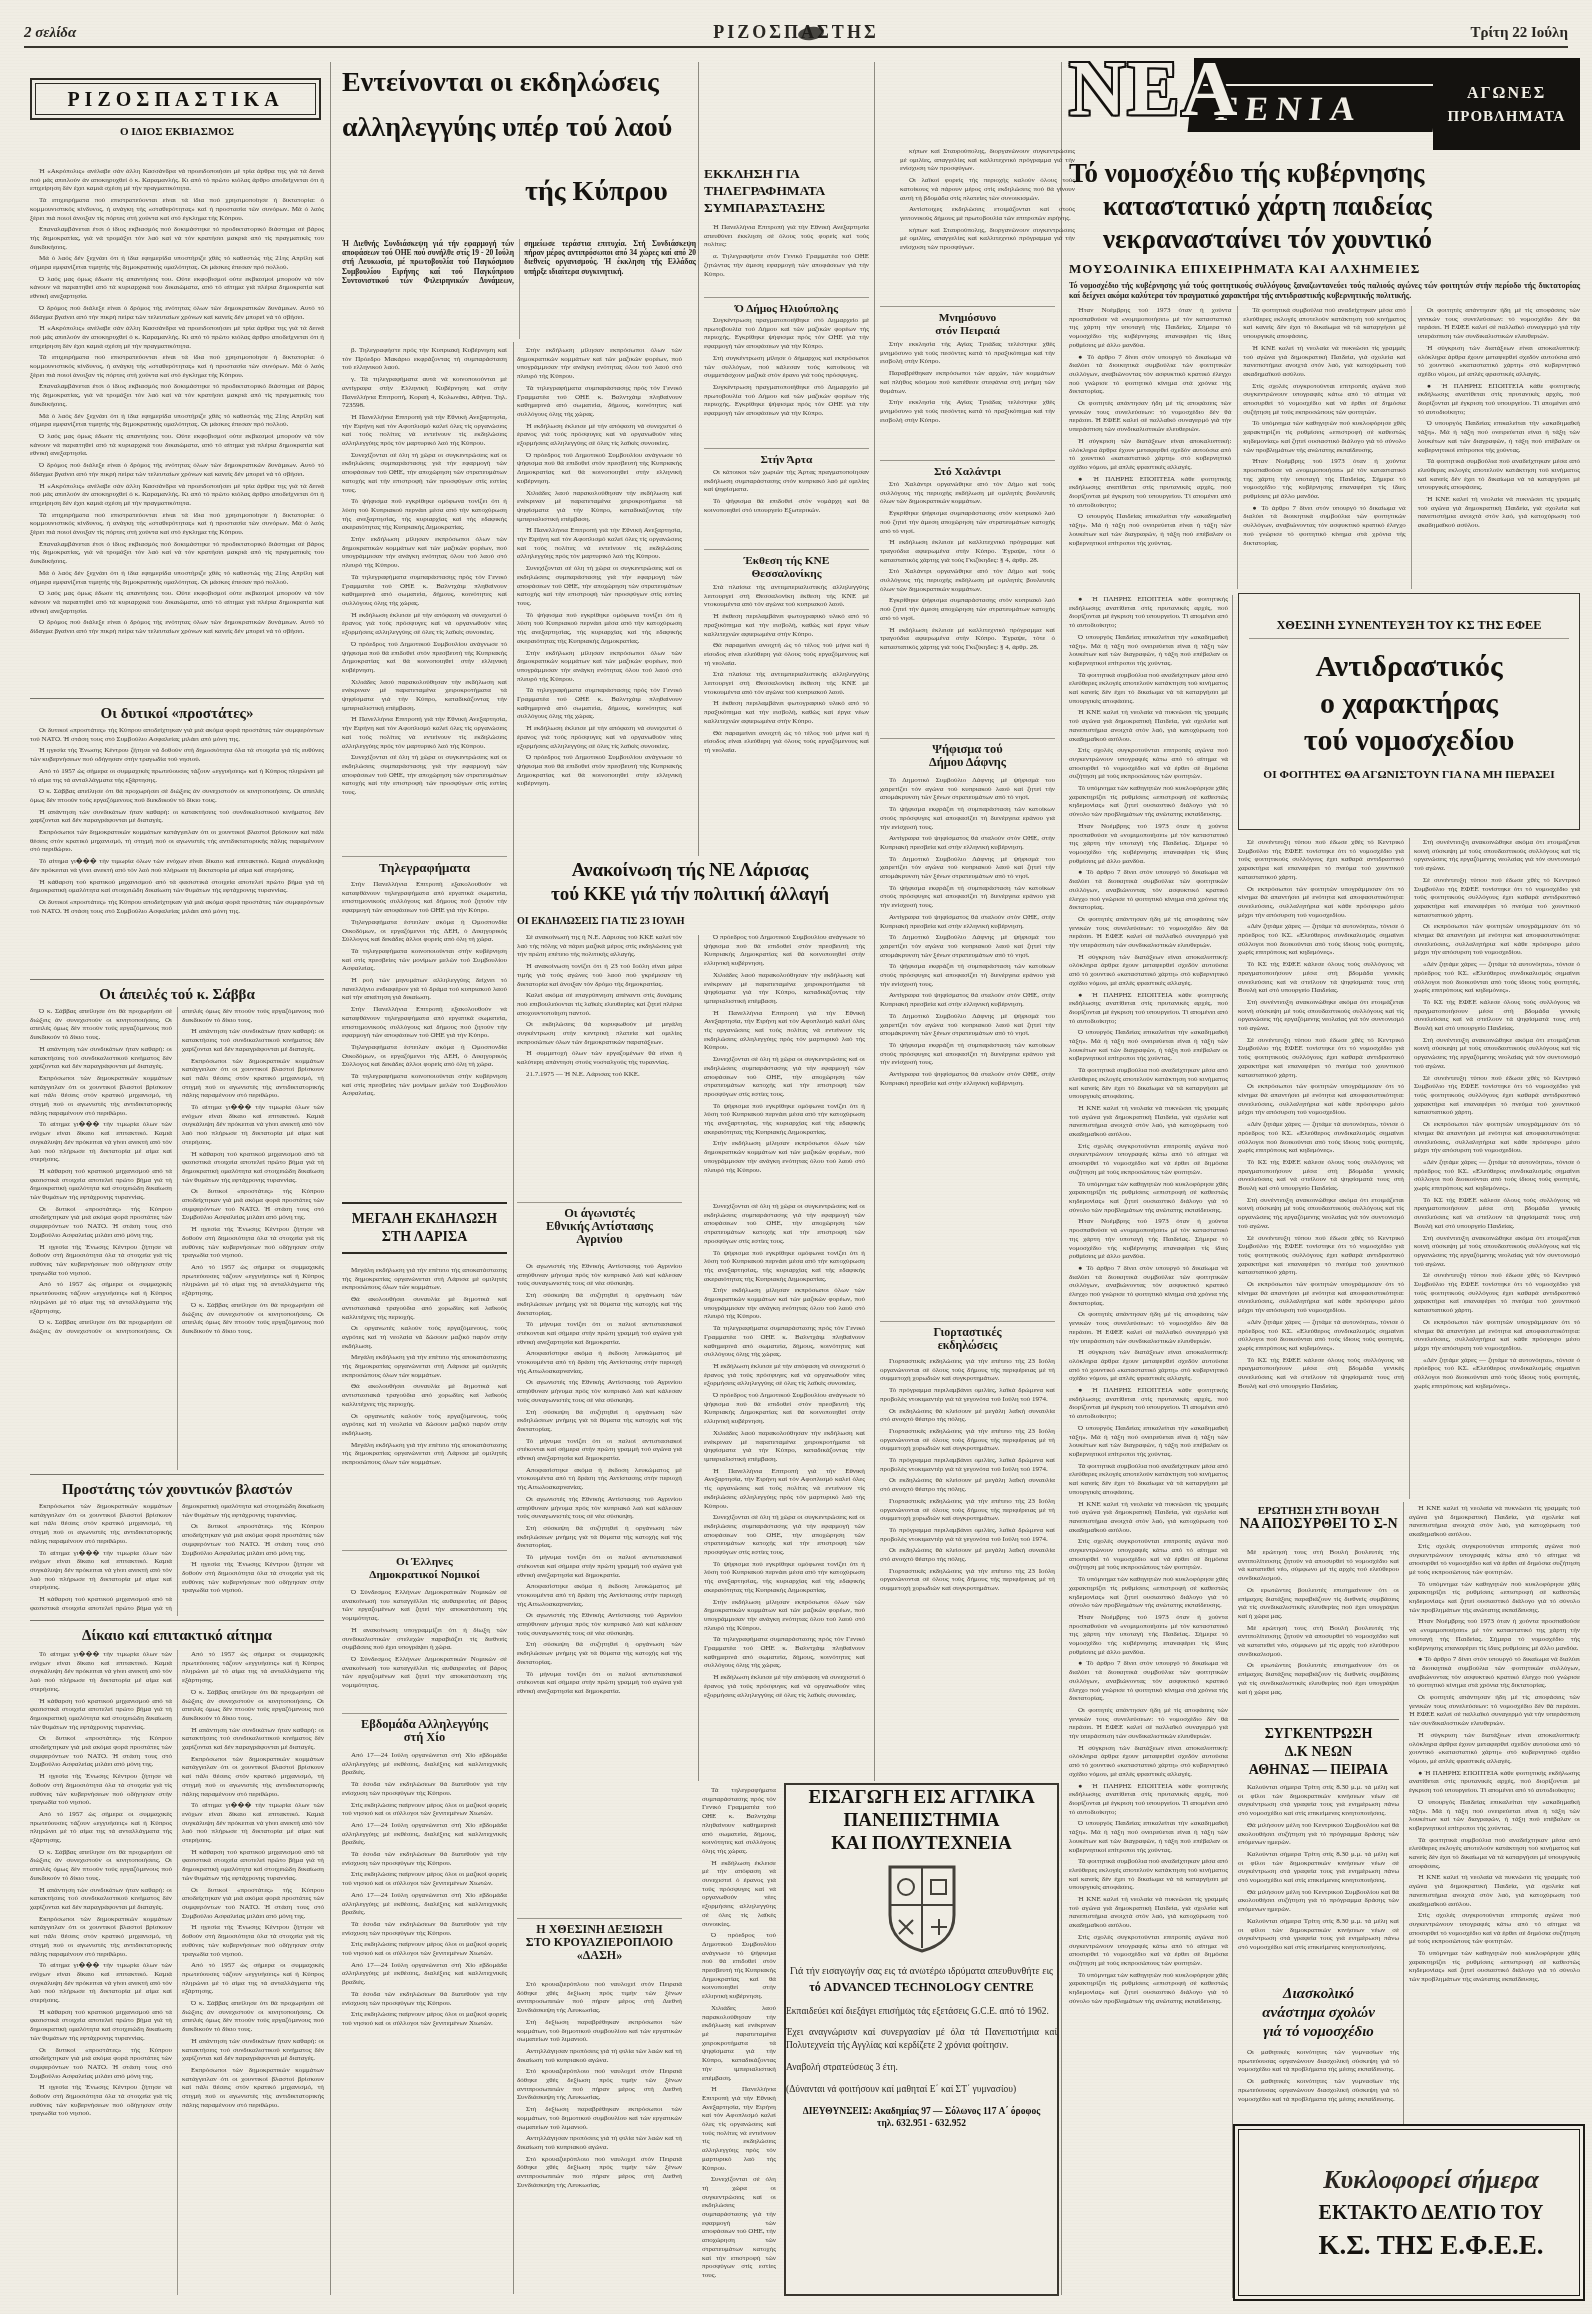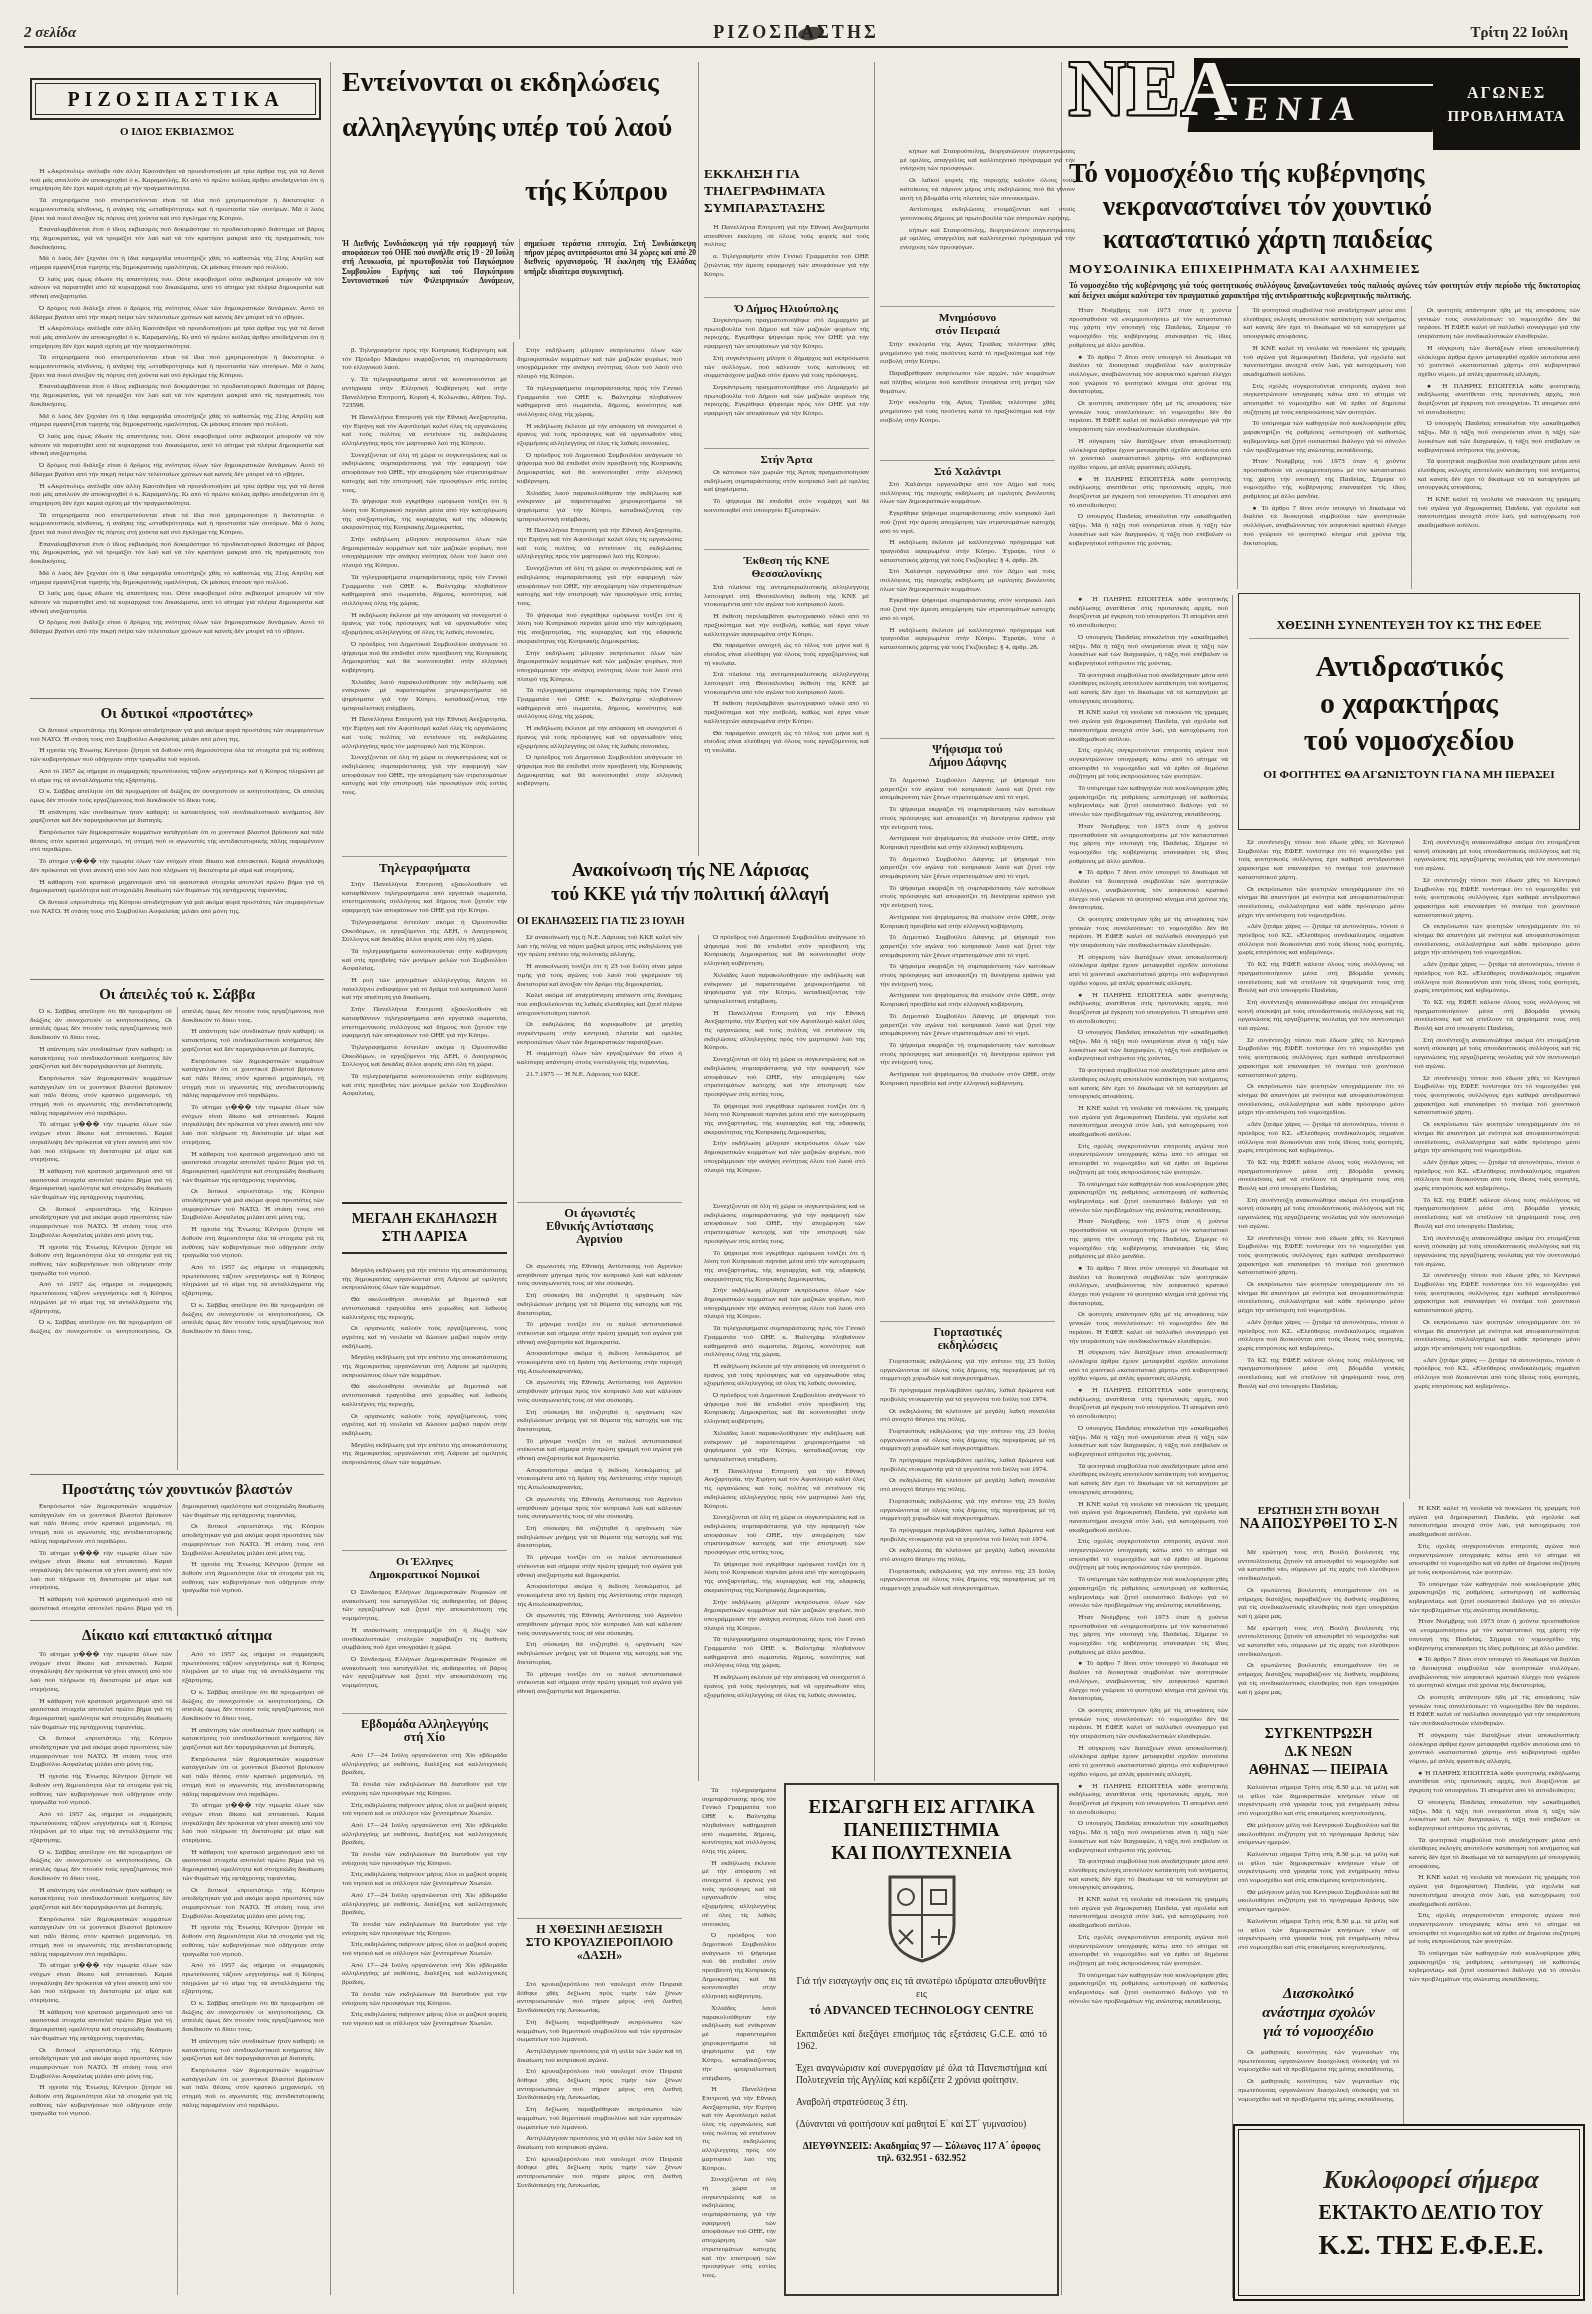--- a/index.html
+++ b/index.html
@@ -410,21 +410,21 @@
       <p>Οι εκδηλώσεις θά κλείσουν μέ μεγάλη λαϊκή συναυλία στό ανοιχτό θέατρο τής πόλης.</p>
       <p>Γιορταστικές εκδηλώσεις γιά τήν επέτειο τής 23 Ιούλη οργανώνονται σέ όλους τούς δήμους τής περιφέρειας μέ τή συμμετοχή χορωδιών καί συγκροτημάτων.</p>
       <p>Τό πρόγραμμα περιλαμβάνει ομιλίες, λαϊκά δρώμενα καί προβολές ντοκιμαντέρ γιά τά γεγονότα τού Ιούλη τού 1974.</p>
       <p>Οι εκδηλώσεις θά κλείσουν μέ μεγάλη λαϊκή συναυλία στό ανοιχτό θέατρο τής πόλης.</p>
       <p>Γιορταστικές εκδηλώσεις γιά τήν επέτειο τής 23 Ιούλη οργανώνονται σέ όλους τούς δήμους τής περιφέρειας μέ τή συμμετοχή χορωδιών καί συγκροτημάτων.</p>
       <p>Τό πρόγραμμα περιλαμβάνει ομιλίες, λαϊκά δρώμενα καί προβολές ντοκιμαντέρ γιά τά γεγονότα τού Ιούλη τού 1974.</p>
       <p>Οι εκδηλώσεις θά κλείσουν μέ μεγάλη λαϊκή συναυλία στό ανοιχτό θέατρο τής πόλης.</p>
       <p>Γιορταστικές εκδηλώσεις γιά τήν επέτειο τής 23 Ιούλη οργανώνονται σέ όλους τούς δήμους τής περιφέρειας μέ τή συμμετοχή χορωδιών καί συγκροτημάτων.</p>
     </div>
 
-  <div class="abs boxed" style="left:784px;top:1783px;width:275px;height:513px;border-width:2px;padding:10px;box-sizing:border-box;">
+  <div class="abs boxed" style="left:784px;top:1783px;width:275px;height:513px;border-width:2px;box-sizing:border-box;">
     <div class="caps-head ctr" style="font-size:19px;line-height:23px;">
       <div>ΕΙΣΑΓΩΓΗ ΕΙΣ ΑΓΓΛΙΚΑ</div>
       <div>ΠΑΝΕΠΙΣΤΗΜΙΑ</div>
       <div>ΚΑΙ ΠΟΛΥΤΕΧΝΕΙΑ</div>
     </div>
     <div class="ctr" style="margin:8px 0 6px;">
       <svg width="74" height="92" viewBox="0 0 74 92" xmlns="http://www.w3.org/2000/svg">
         <path d="M5 5 h64 v48 c0 22 -16 32 -32 36 c-16 -4 -32 -14 -32 -36 z" fill="none" stroke="#44413a" stroke-width="3"></path>
         <line x1="37" y1="5" x2="37" y2="86" stroke="#44413a" stroke-width="2"></line>
         <line x1="5" y1="43" x2="69" y2="43" stroke="#44413a" stroke-width="2"></line>
@@ -451,22 +451,22 @@
     <span style="font-weight:bold;font-size:34px;letter-spacing:8px;padding-left:26px;">ΓΕΝΙΑ</span>
   </div>
   <div class="abs nea" style="left:1069px;top:48px;">ΝΕΑ</div>
   <div class="abs black ctr" style="left:1433px;top:58px;width:147px;height:92px;display:flex;flex-direction:column;justify-content:center;gap:6px;">
     <div style="font-weight:bold;font-size:16px;letter-spacing:2px;">ΑΓΩΝΕΣ</div>
     <div style="font-weight:bold;font-size:15px;letter-spacing:1px;">ΠΡΟΒΛΗΜΑΤΑ</div>
   </div>
 
   <div class="abs caps-head" style="left:1069px;top:157px;width:511px;font-size:27px;line-height:33px;">
     <div>Τό νομοσχέδιο τής κυβέρνησης</div>
+    <div style="margin-left:34px;">καταστατικό χάρτη παιδείας</div>
     <div style="margin-left:34px;">νεκρανασταίνει τόν χουντικό</div>
-    <div style="margin-left:34px;">καταστατικό χάρτη παιδείας</div>
   </div>
   <div class="abs caps-head" style="left:1069px;top:261px;width:511px;font-size:13px;letter-spacing:1px;">ΜΟΥΣΟΛΙΝΙΚΑ ΕΠΙΧΕΙΡΗΜΑΤΑ ΚΑΙ ΑΛΧΗΜΕΙΕΣ</div>
   <div class="abs" style="left:1069px;top:281px;width:511px;font-weight:bold;font-size:8px;line-height:10px;text-align:justify;">Τό νομοσχέδιο τής κυβέρνησης γιά τούς φοιτητικούς συλλόγους ξαναζωντανεύει τούς παλιούς αγώνες τών φοιτητών στήν περίοδο τής δικτατορίας καί δείχνει ακόμα καλύτερα τόν πραγματικό χαρακτήρα τής αντιδραστικής κυβερνητικής πολιτικής.</div>
   <div class="abs bt cols3" style="left:1069px;top:306px;width:511px;height:283px;">
       <p>Ήταν Νοέμβρης τού 1973 όταν ή χούντα προσπαθούσε νά «νομιμοποιήσει» μέ τόν καταστατικό της χάρτη τήν υποταγή τής Παιδείας. Σήμερα τό νομοσχέδιο τής κυβέρνησης επαναφέρει τίς ίδιες ρυθμίσεις μέ άλλο μανδύα.</p>
       <p>● Τό άρθρο 7 δίνει στόν υπουργό τό δικαίωμα νά διαλύει τά διοικητικά συμβούλια τών φοιτητικών συλλόγων, αναβιώνοντας τόν ασφυκτικό κρατικό έλεγχο πού γνώρισε τό φοιτητικό κίνημα στά χρόνια τής δικτατορίας.</p>
       <p>Οι φοιτητές απάντησαν ήδη μέ τίς αποφάσεις τών γενικών τους συνελεύσεων: τό νομοσχέδιο δέν θά περάσει. Ή ΕΦΕΕ καλεί σέ παλλαϊκό συναγερμό γιά τήν υπεράσπιση τών συνδικαλιστικών ελευθεριών.</p>
       <p>Ή σύγκριση τών διατάξεων είναι αποκαλυπτική: ολόκληρα άρθρα έχουν μεταφερθεί σχεδόν αυτούσια από τό χουντικό «καταστατικό χάρτη» στό κυβερνητικό σχέδιο νόμου, μέ απλές φραστικές αλλαγές.</p>
       <p>● Ή ΠΛΗΡΗΣ ΕΠΟΠΤΕΙΑ κάθε φοιτητικής εκδήλωσης ανατίθεται στίς πρυτανικές αρχές, πού διορίζονται μέ έγκριση τού υπουργείου. Τί απομένει από τό αυτοδιοίκητο;</p>
       <p>Ό υπουργός Παιδείας επικαλείται τήν «ακαδημαϊκή τάξη». Μά ή τάξη πού ονειρεύεται είναι ή τάξη τών λουκέτων καί τών διαγραφών, ή τάξη πού επέβαλαν οι κυβερνητικοί επίτροποι τής χούντας.</p>

